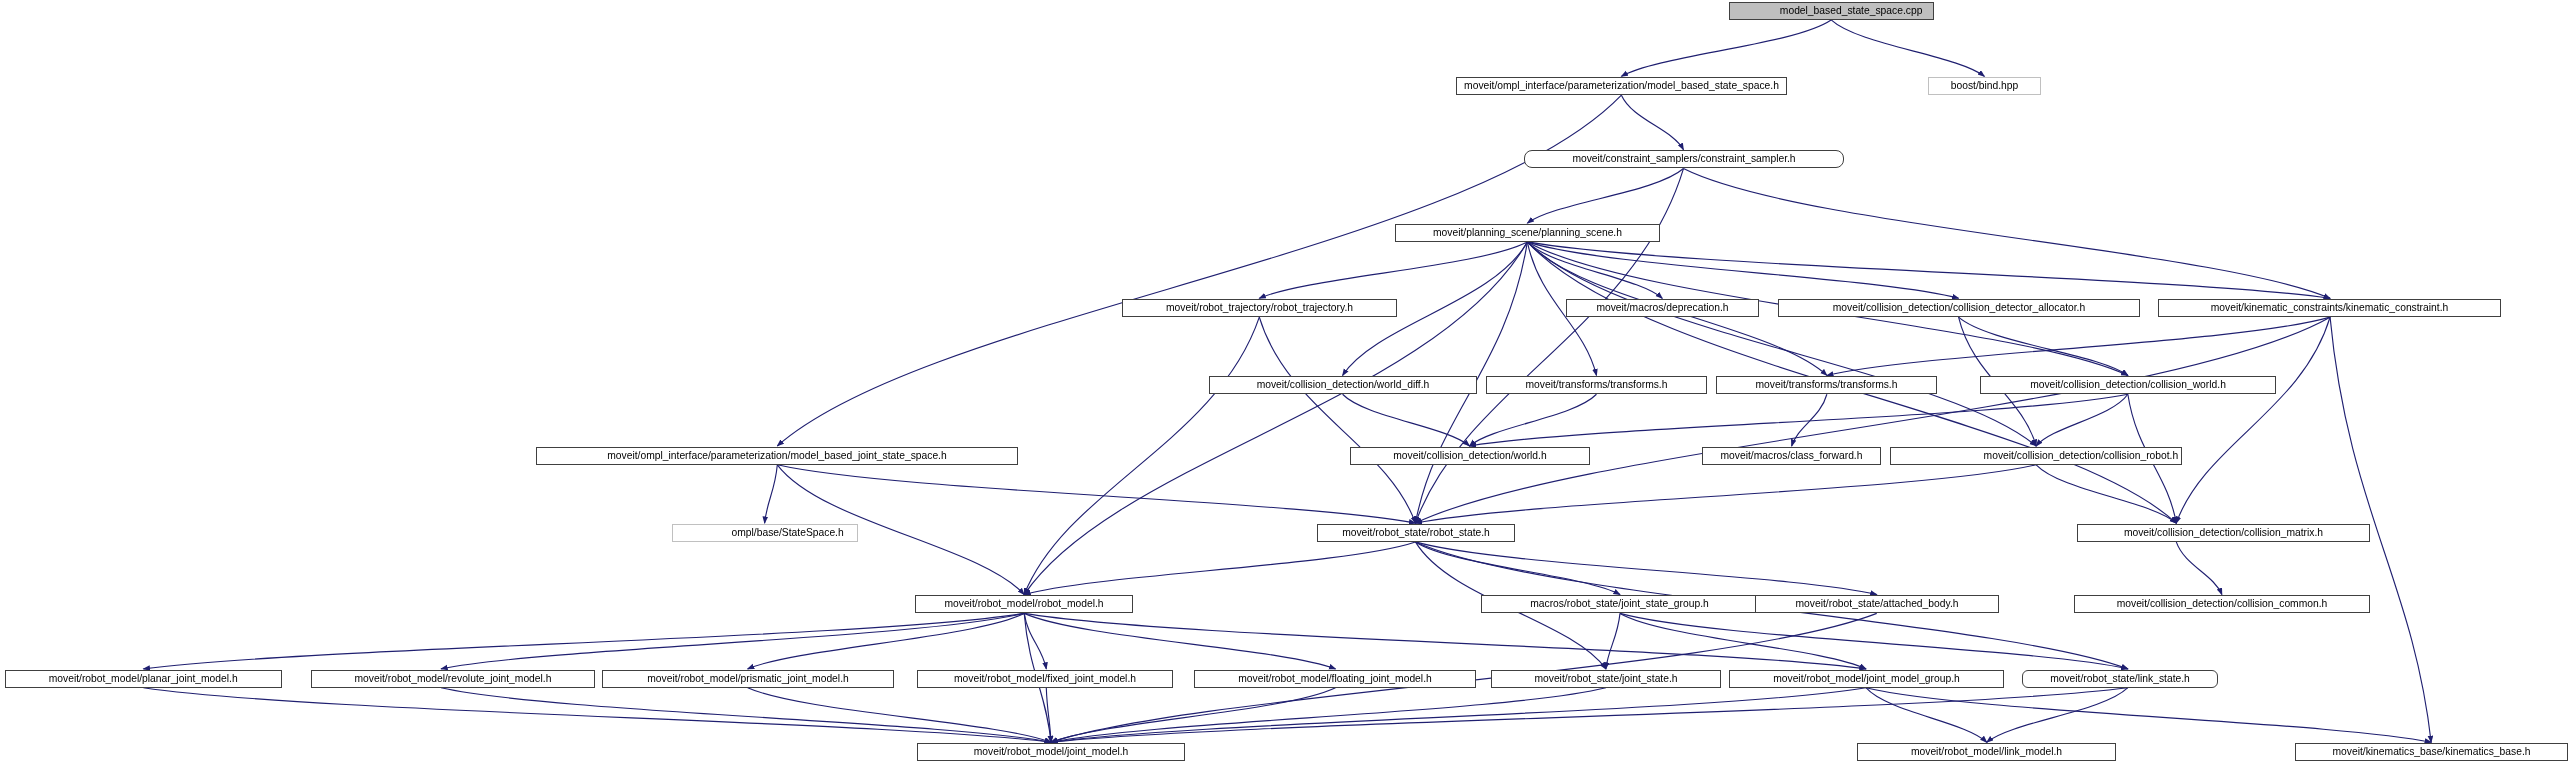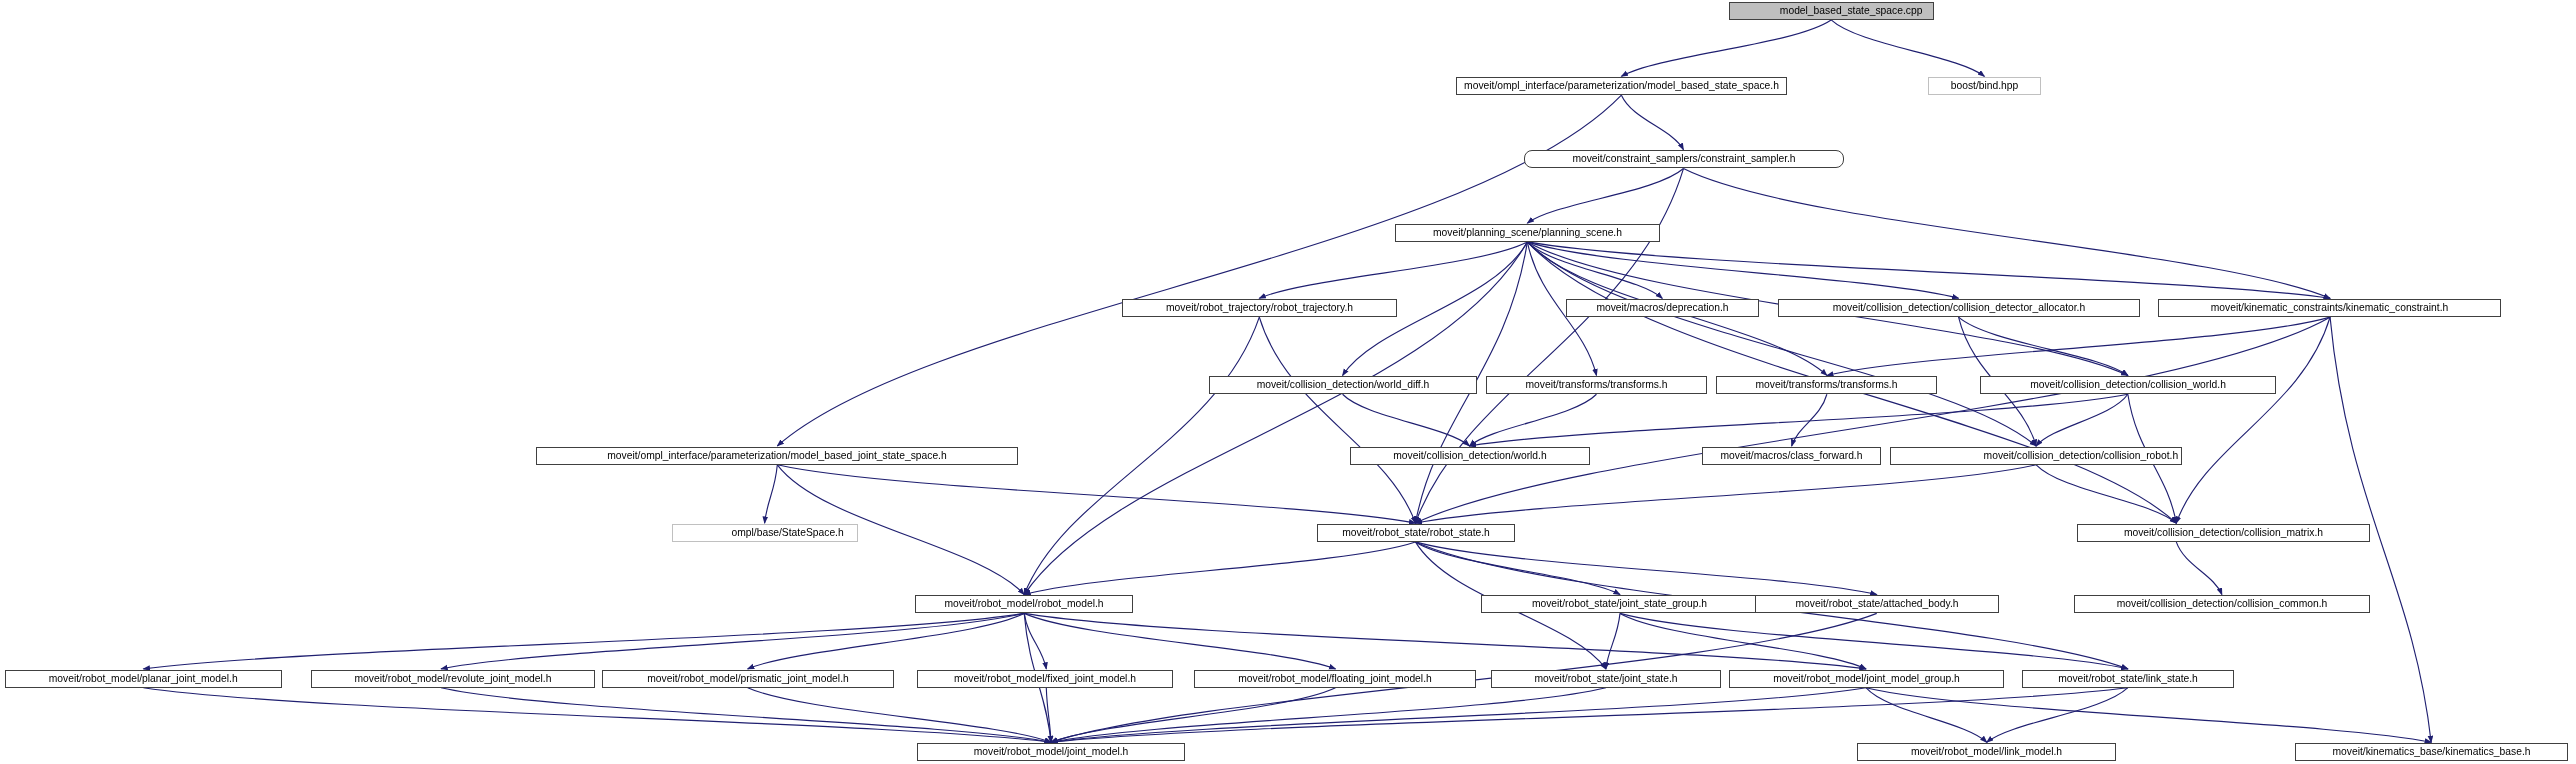--- a/index.html
+++ b/index.html
@@ -143,29 +143,29 @@
       <div class="node hdr" style="left: 1716px; top: 376px; width: 221px;">moveit/transforms/transforms.h</div>
       <div class="node hdr" style="left: 1980px; top: 376px; width: 296px;">moveit/collision_detection/collision_world.h</div>
       <div class="node hdr" style="left: 536px; top: 447px; width: 482px;">moveit/ompl_interface/parameterization/model_based_joint_state_space.h</div>
       <div class="node hdr" style="left: 1350px; top: 447px; width: 240px;">moveit/collision_detection/world.h</div>
       <div class="node hdr" style="left: 1702px; top: 447px; width: 179px;">moveit/macros/class_forward.h</div>
       <div class="node hdr" style="left: 1890px; top: 447px; width: 292px; text-align: right;">moveit/collision_detection/collision_robot.h</div>
       <div class="node ext" style="left: 672px; top: 524px; width: 186px; padding-left: 48px;">ompl/base/StateSpace.h</div>
       <div class="node hdr" style="left: 1317px; top: 524px; width: 198px;">moveit/robot_state/robot_state.h</div>
       <div class="node hdr" style="left: 2030px; top: 524px; width: 293px; margin-left: 47px;">moveit/collision_detection/collision_matrix.h</div>
       <div class="node hdr" style="left: 915px; top: 595px; width: 218px;">moveit/robot_model/robot_model.h</div>
-      <div class="node hdr" style="left: 1481px; top: 595px; width: 277px;">moveit/robot_state/joint_state_group.h</div>
+      <div class="node hdr" style="left: 1481px; top: 595px; width: 277px;">macros/robot_state/joint_state_group.h</div>
       <div class="node hdr" style="left: 1755px; top: 595px; width: 244px;">moveit/robot_state/attached_body.h</div>
       <div class="node hdr" style="left: 2074px; top: 595px; width: 296px;">moveit/collision_detection/collision_common.h</div>
       <div class="node hdr" style="left: 4.7px; top: 670px; width: 277px;">moveit/robot_model/planar_joint_model.h</div>
       <div class="node hdr" style="left: 311px; top: 670px; width: 284px;">moveit/robot_model/revolute_joint_model.h</div>
       <div class="node hdr" style="left: 602px; top: 670px; width: 292px;">moveit/robot_model/prismatic_joint_model.h</div>
       <div class="node hdr" style="left: 917px; top: 670px; width: 256px;">moveit/robot_model/fixed_joint_model.h</div>
       <div class="node hdr" style="left: 1194px; top: 670px; width: 282px;">moveit/robot_model/floating_joint_model.h</div>
       <div class="node hdr" style="left: 1491px; top: 670px; width: 230px;">moveit/robot_state/joint_state.h</div>
       <div class="node hdr" style="left: 1729px; top: 670px; width: 275px;">moveit/robot_model/joint_model_group.h</div>
-      <div class="node hdr" style="left: 2022px; top: 670px; width: 212px;">moveit/robot_state/link_state.h</div>
+      <div class="node hdr" style="left: 2022px; top: 670px; width: 196px; border-radius: 6px;">moveit/robot_state/link_state.h</div>
       <div class="node hdr" style="left: 917px; top: 743px; width: 268px;">moveit/robot_model/joint_model.h</div>
       <div class="node hdr" style="left: 1857px; top: 743px; width: 259px;">moveit/robot_model/link_model.h</div>
       <div class="node hdr" style="left: 2295px; top: 743px; width: 273px;">moveit/kinematics_base/kinematics_base.h</div>
     </div>
 </div>
 
 
 </body></html>

